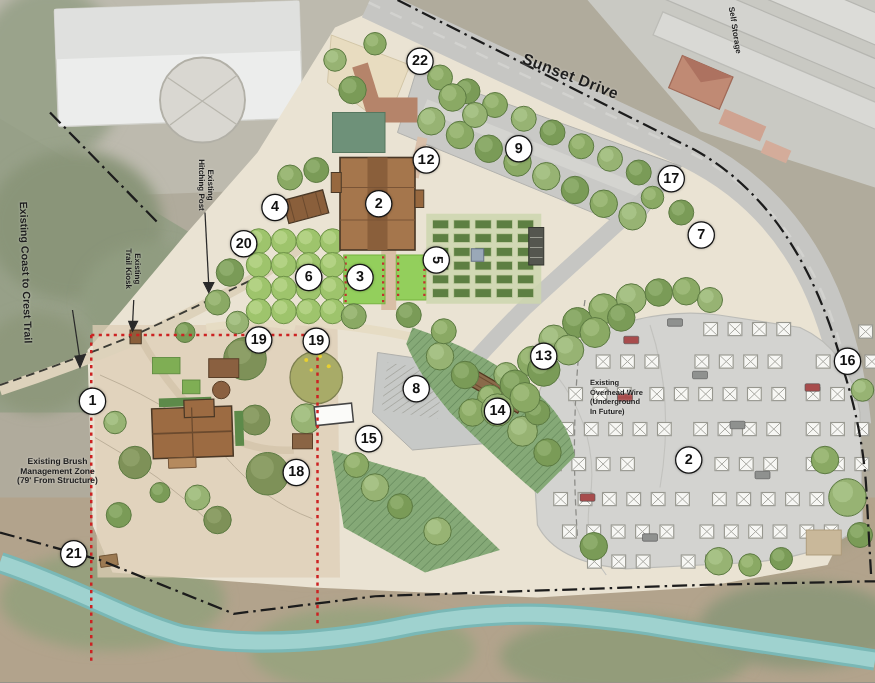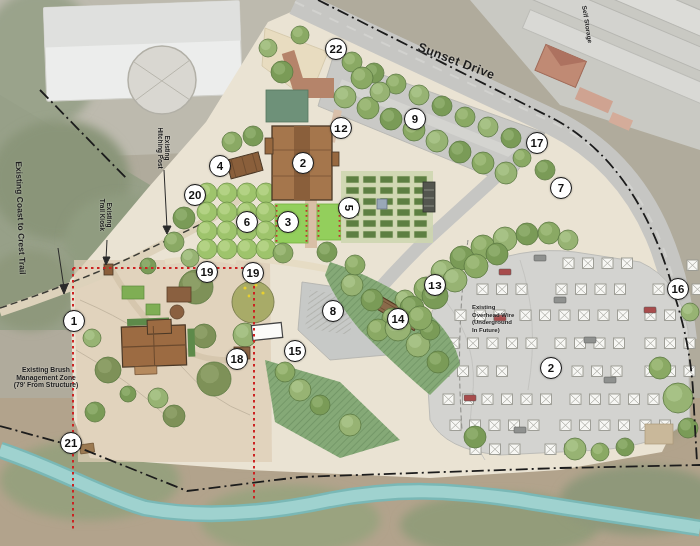--- a/index.html
+++ b/index.html
@@ -760,41 +760,41 @@
       </div>
       <div class="callout" style="left: 526px; top: 132px;">
         <span>17</span>
       </div>
       <div class="callout" style="left: 330px; top: 117px; font-family: Liberation Mono, monospace;">
         <span>12</span>
       </div>
       <div class="callout" style="left: 424px; top: 274px; font-family: Liberation Mono, monospace;">
         <span>13</span>
       </div>
-      <div class="callout" style="left: 387px; top: 308px;">
+      <div class="callout" style="left: 387px; top: 318px;">
         <span>14</span>
       </div>
       <div class="callout" style="left: 248px; top: 340px; margin-left: 36px;">
         <span>15</span>
       </div>
       <div class="callout" style="left: 667px; top: 278px;">
         <span>16</span>
       </div>
       <div class="callout" style="left: 242px; top: 262px;">
         <span>19</span>
       </div>
-      <div class="callout" style="left: 226px; top: 348px;">
+      <div class="callout" style="left: 226px; top: 367px;">
         <span>18</span>
       </div>
       <div class="callout" style="left: 159px; top: 261px; margin-left: 37px;">
         <span>19</span>
       </div>
       <div class="callout" style="left: 184px; top: 184px;">
         <span>20</span>
       </div>
-      <div class="callout" style="left: 60px; top: 432px;">
+      <div class="callout" style="left: 48px; top: 432px;">
         <span>21</span>
       </div>
       <div class="callout" style="left: 289px; top: 38px; margin-left: 36px;">
         <span>22</span>
       </div>
     </div>
 </div>
 
 </body></html>

